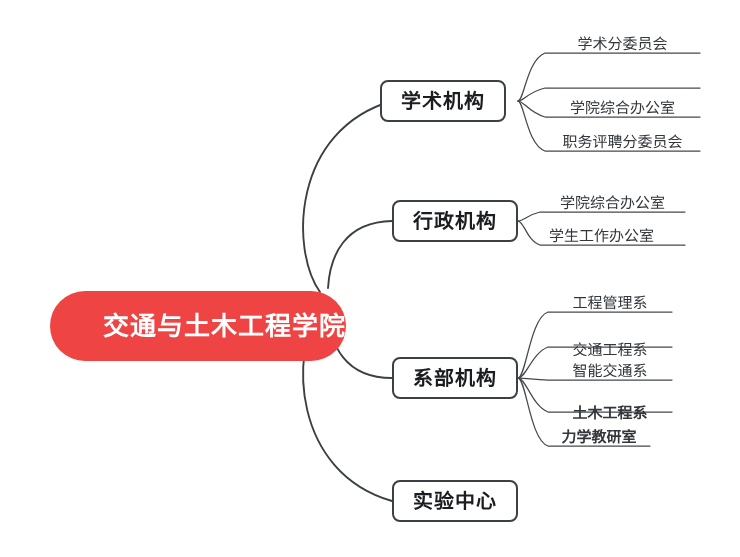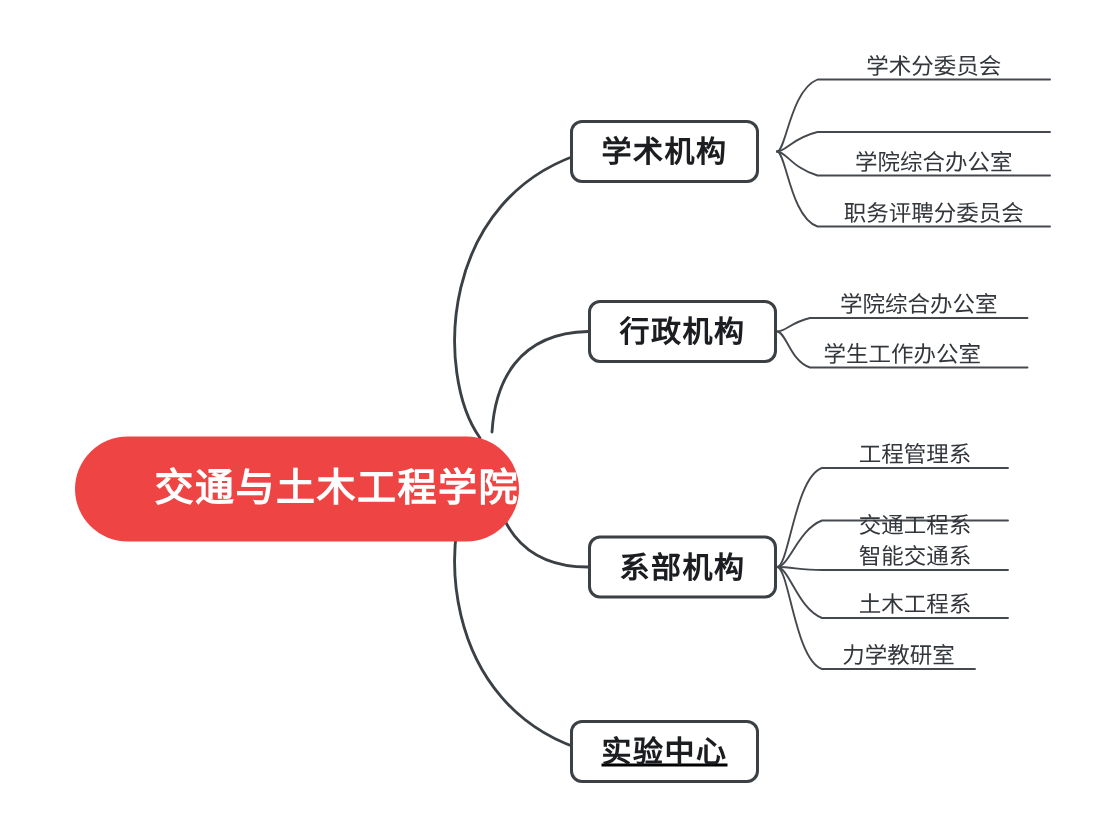--- a/index.html
+++ b/index.html
@@ -146,21 +146,21 @@
   </div>
 
   <div class="branch-node" style="left:392px; top:200px;">
     <span class="branch-label">行政机构</span>
   </div>
 
   <div class="branch-node" style="left:392px; top:357px;">
     <span class="branch-label">系部机构</span>
   </div>
 
-  <div class="branch-node" style="left:380px; top:480px;text-decoration:underline;">
+  <div class="branch-node" style="left:392px; top:480px;">
     <span class="branch-label">实验中心</span>
   </div>
 
   <div class="leaf-node" style="left:545px; top:27px; width:155px;">
     <span class="leaf-label">学术分委员会</span>
   </div>
   <div class="leaf-node" style="left:545px; top:91px; width:155px;">
     <span class="leaf-label">学院综合办公室</span>
   </div>
   <div class="leaf-node" style="left:545px; top:125px; width:155px;">
@@ -176,20 +176,20 @@
 
   <div class="leaf-node" style="left:548px; top:286px; width:124px;">
     <span class="leaf-label">工程管理系</span>
   </div>
   <div class="leaf-node" style="left:548px; top:333px; width:124px;">
     <span class="leaf-label">交通工程系</span>
   </div>
   <div class="leaf-node" style="left:548px; top:354px; width:124px;">
     <span class="leaf-label">智能交通系</span>
   </div>
-  <div class="leaf-node" style="left:548px; top:386px; width:124px;">
+  <div class="leaf-node" style="left:548px; top:396px; width:124px;font-weight:bold;">
     <span class="leaf-label">土木工程系</span>
   </div>
-  <div class="leaf-node" style="left:548px; top:420px; width:102px;">
+  <div class="leaf-node" style="left:548px; top:420px; width:102px;font-weight:bold;">
     <span class="leaf-label">力学教研室</span>
   </div>
 
 </div>
 
 </body></html>

